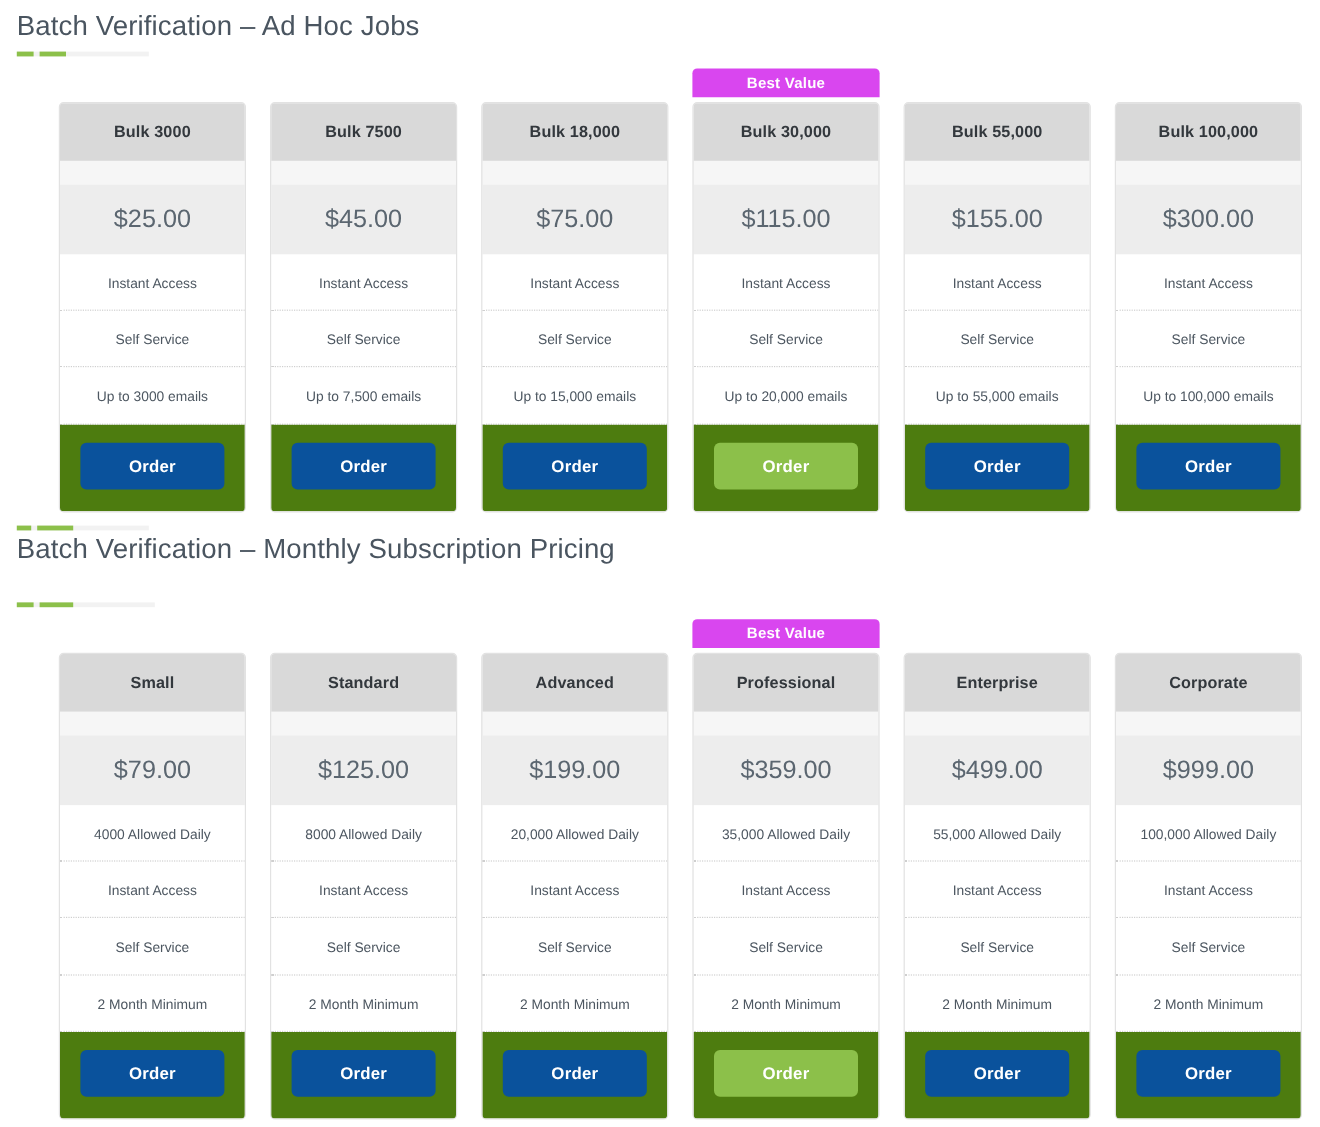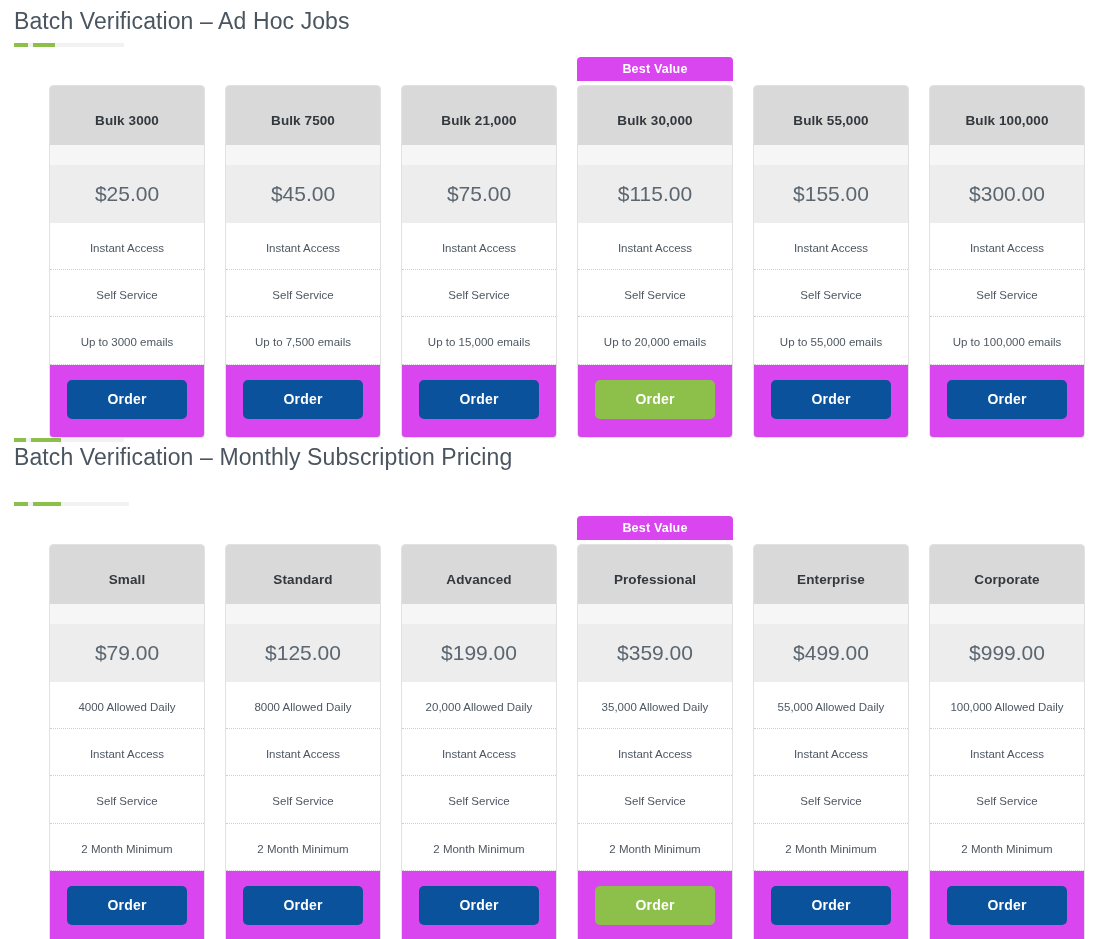--- a/index.html
+++ b/index.html
@@ -101,21 +101,21 @@
     background: #f6f6f6;
     overflow: hidden;
   }
 
   .card-head {
     background: #d9d9d9;
     color: #33383d;
     font-size: 13.5px;
     font-weight: bold;
     text-align: center;
-    padding: 28px 4px 16px;
+    padding: 17px 4px 16px;
     letter-spacing: .1px;
     line-height: 1.1;
   }
   .card-price {
     background: #ededed;
     color: #5b6670;
     font-size: 21px;
     font-weight: 400;
     text-align: center;
     padding: 17px 4px 18px;
@@ -128,21 +128,21 @@
   .feature {
     font-size: 11.5px;
     color: #4d5761;
     text-align: center;
     padding: 19px 5px 14px;
     line-height: 1.15;
     border-bottom: 1px dotted #cfcfcf;
     white-space: nowrap;
   }
   .card-foot {
-    background: #d946ef;
+    background: #4d7c0f;
     padding: 15px 14px 18px;
     display: flex;
     justify-content: center;
   }
   .order-btn {
     display: block;
     width: 120px;
     padding: 11px 0 12px;
     border: none;
     border-radius: 5px;
@@ -201,21 +201,21 @@
             <div class="feature">Up to 7,500 emails</div>
           </div>
           <div class="card-foot">
             <button class="order-btn">Order</button>
           </div>
         </div>
       </div>
       <div class="col">
         <div class="badge-spacer"></div>
         <div class="card">
-          <div class="card-head">Bulk 21,000</div>
+          <div class="card-head">Bulk 18,000</div>
           <div class="card-price">$75.00</div>
           <div class="features">
             <div class="feature">Instant Access</div>
             <div class="feature">Self Service</div>
             <div class="feature">Up to 15,000 emails</div>
           </div>
           <div class="card-foot">
             <button class="order-btn">Order</button>
           </div>
         </div>

